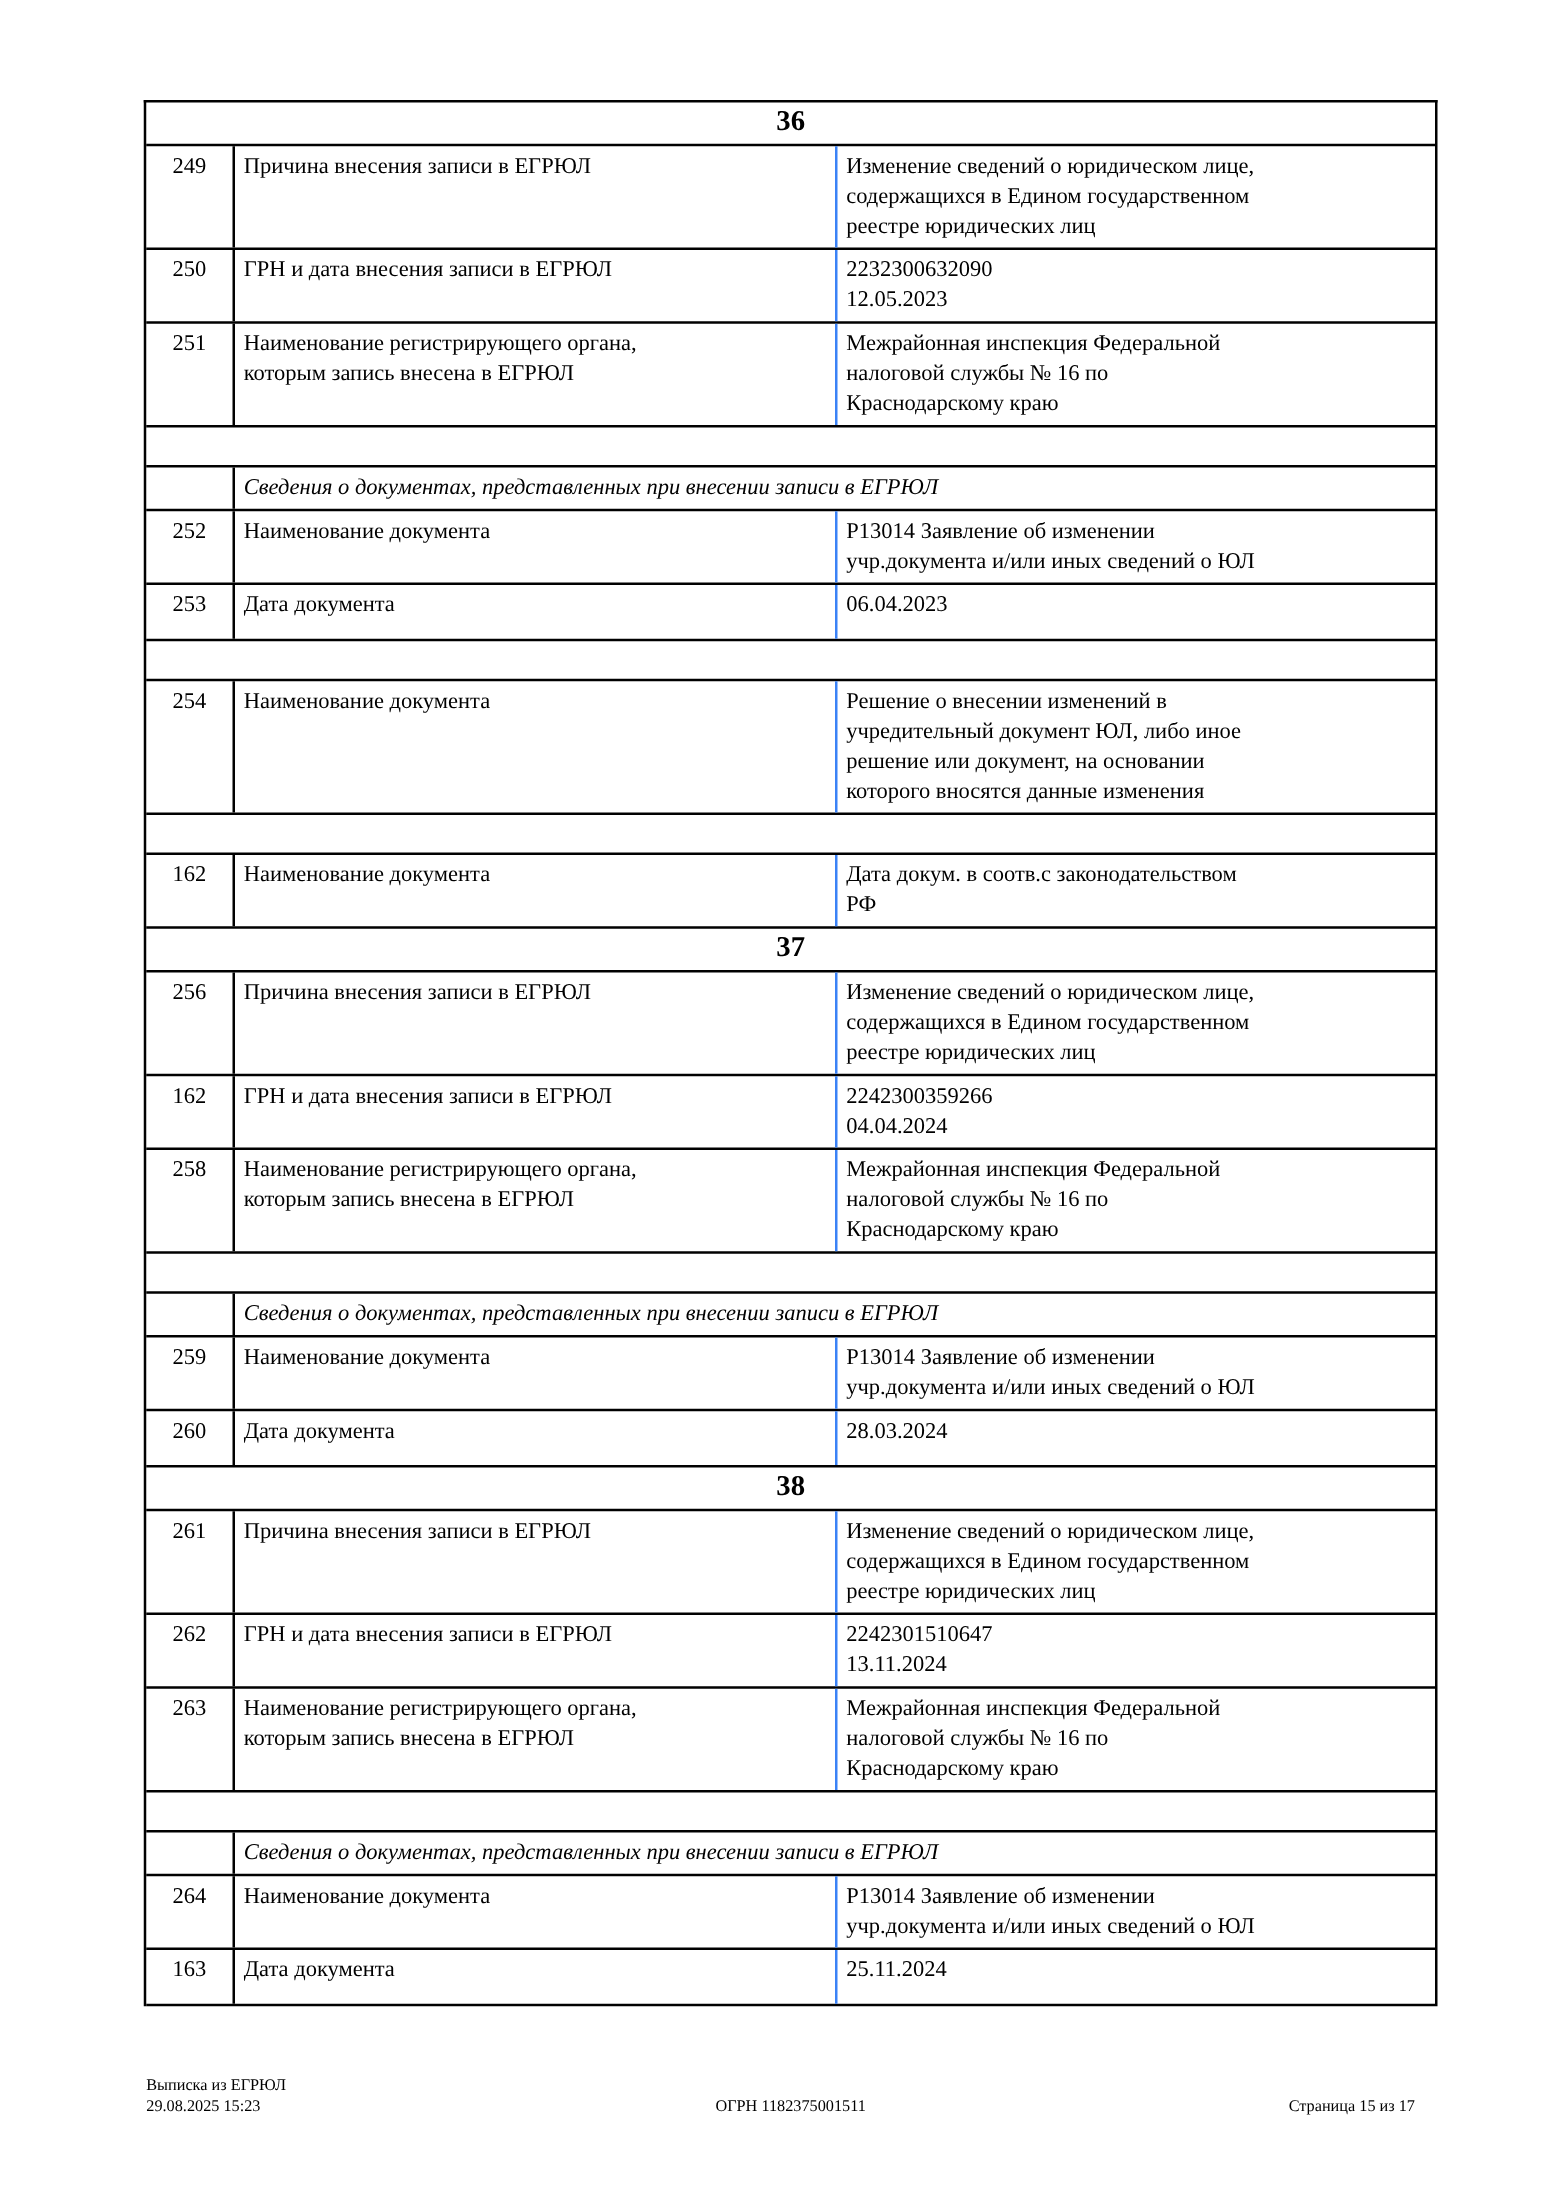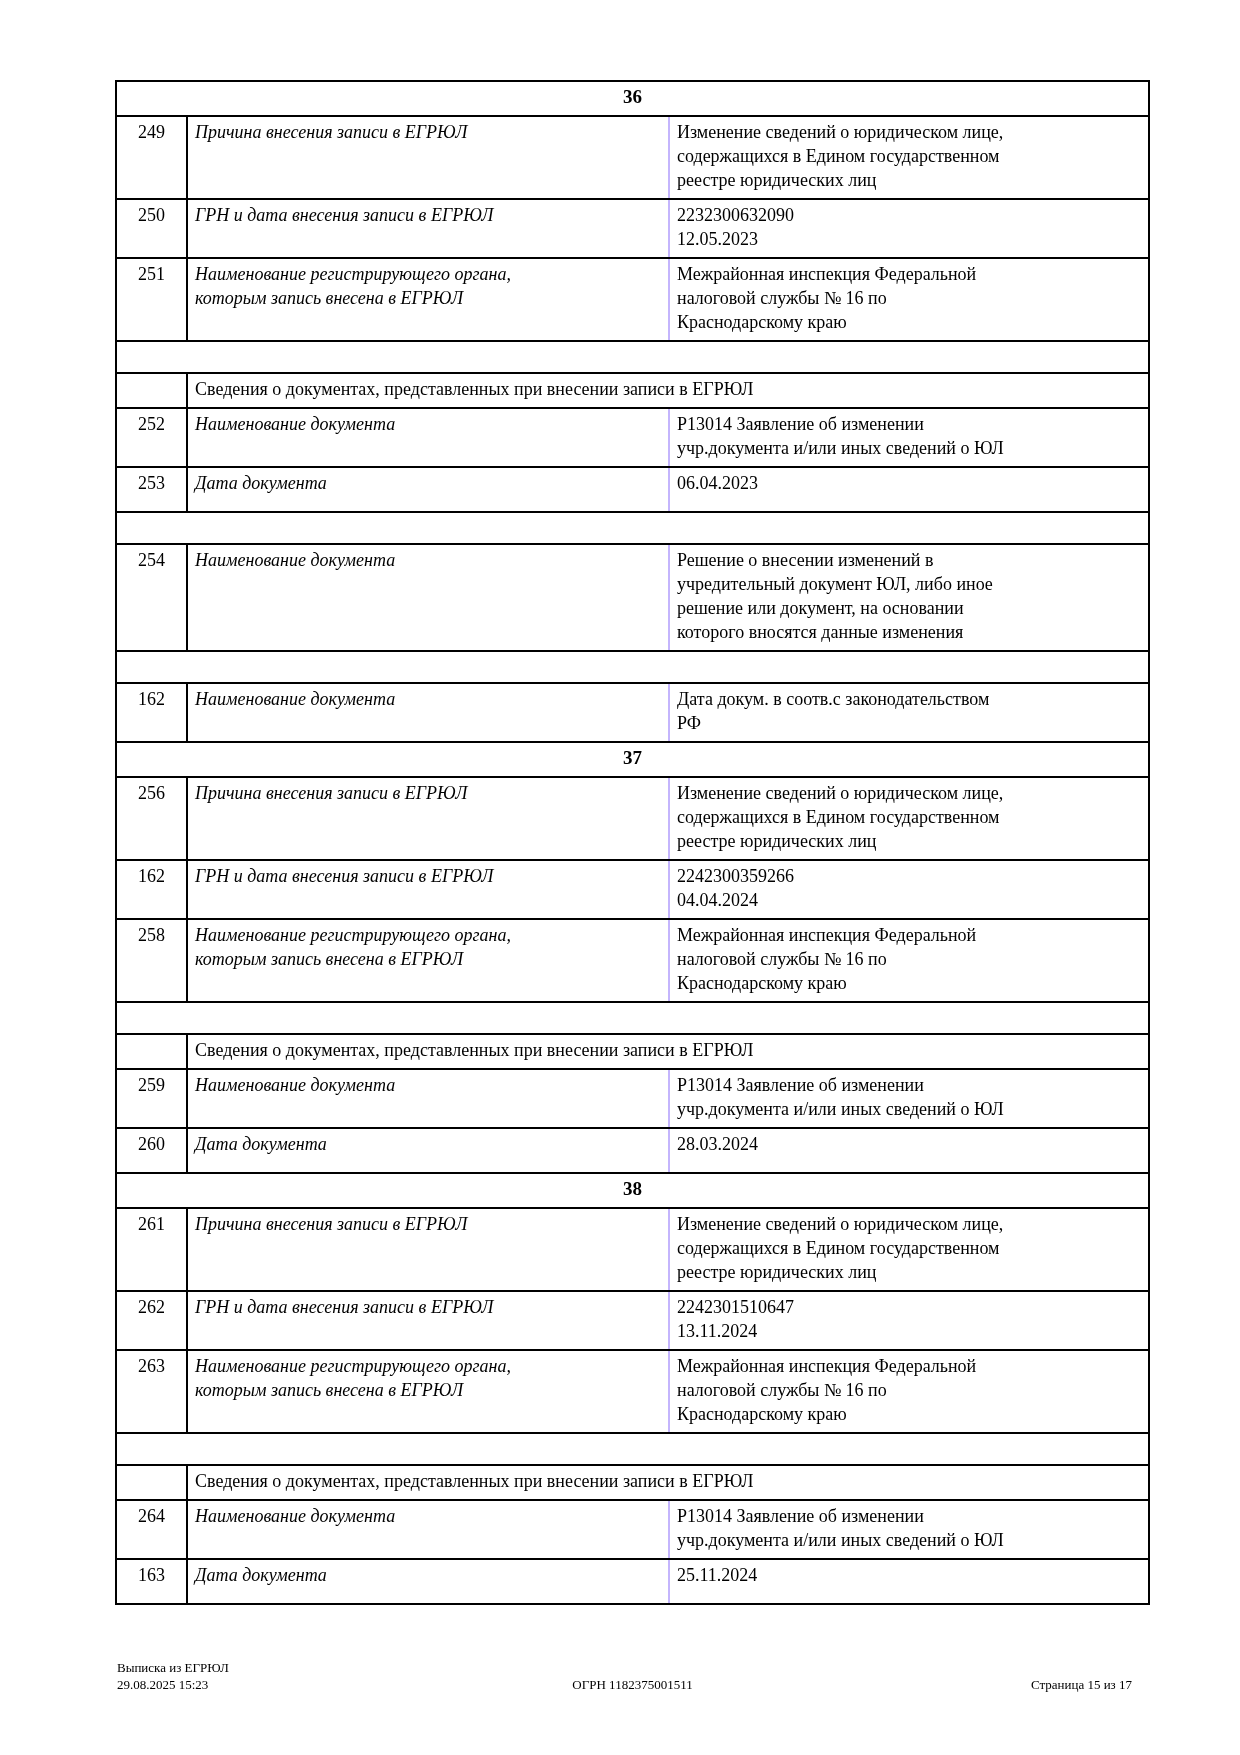--- a/index.html
+++ b/index.html
@@ -30,44 +30,44 @@
     border-bottom: 2px solid #000;
     box-sizing: border-box;
   }
   .row.data {
     display: grid;
     grid-template-columns: 71px 482px 1fr;
   }
   .row.subheader {
     display: grid;
     grid-template-columns: 71px 1fr;
+    font-style: italic;
   }
   .c1 {
     border-right: 2px solid #000;
     text-align: center;
     padding: 3px 2px 16px 2px;
   }
   .c2 {
-    border-right: 2px solid #c4b5fd;
+    border-right: 2px solid #3b82f6;
     padding: 3px 8px 6px 7px;
     white-space: pre-line;
-    font-style: italic;
   }
   .c3 {
     padding: 3px 8px 6px 7px;
     white-space: pre-line;
   }
   .c2span {
     padding: 3px 8px 6px 7px;
   }
   .row.section {
     text-align: center;
     font-weight: bold;
     padding: 3px 0 6px 0;
-    font-size: 19px;
+    font-size: 23px;
   }
   .row.spacer {
     height: 32px;
   }
   .footer {
     position: absolute;
     left: 117px;
     top: 1659px;
     width: 1031px;
     font-size: 13px;

